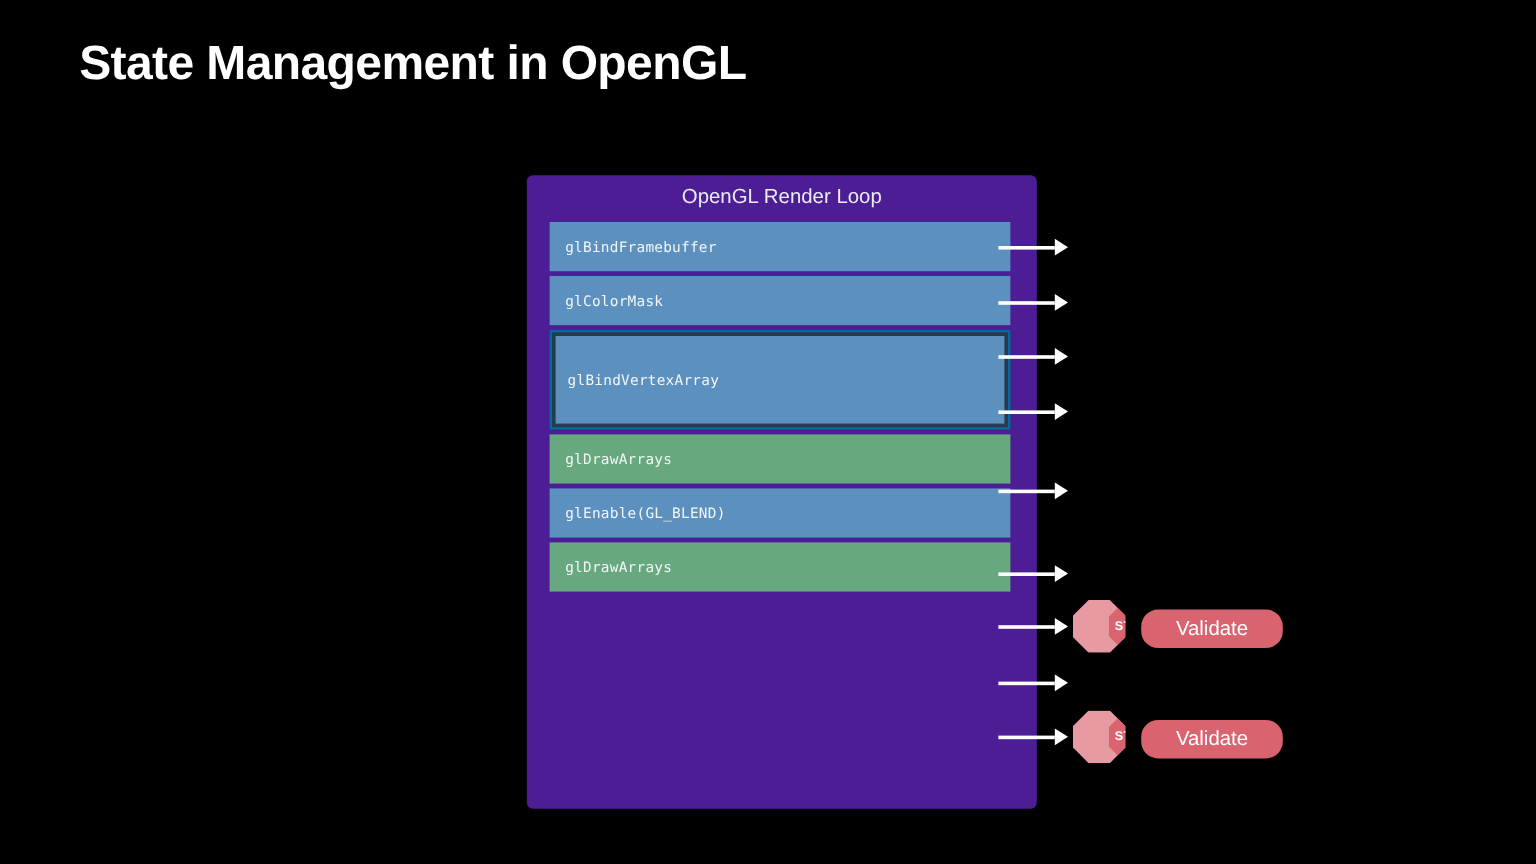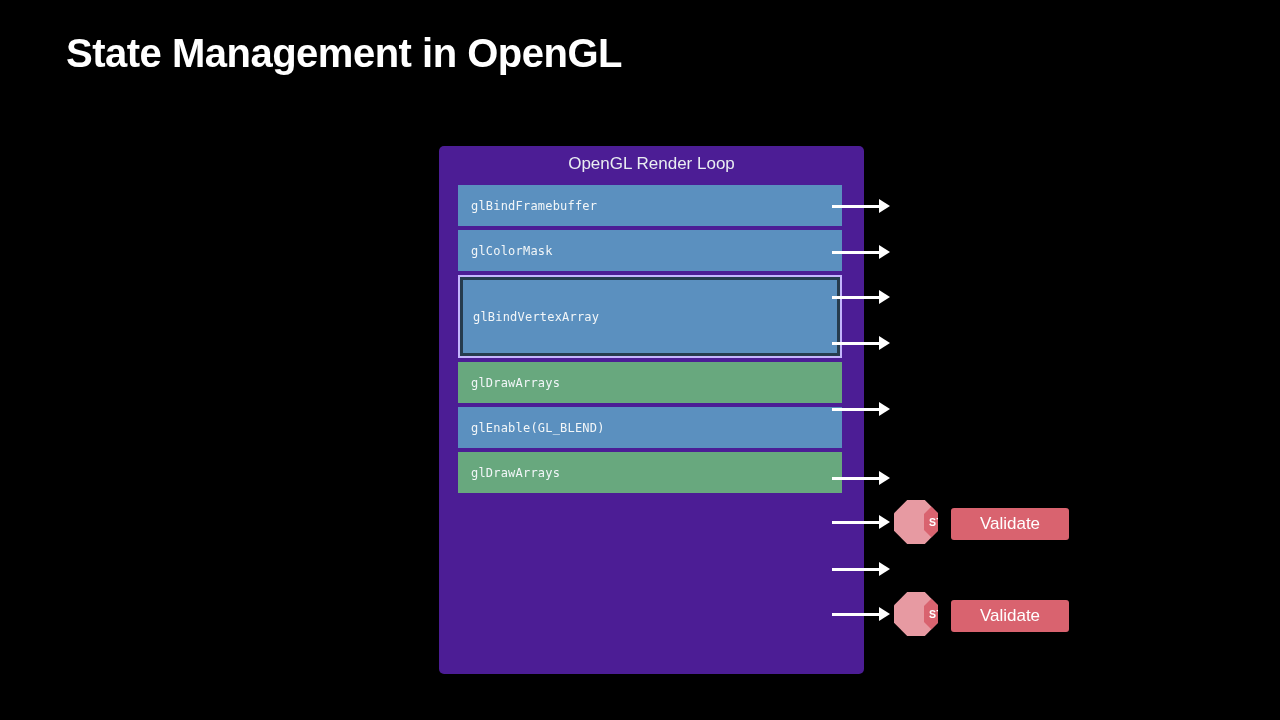--- a/index.html
+++ b/index.html
@@ -75,21 +75,21 @@
     font-family: "DejaVu Sans Mono", monospace;
     font-size: 12px;
     color: #f2f6f8;
     letter-spacing: 0.2px;
   }
   .call-box.blue  { background: #5b90bf; }
   .call-box.green { background: #68a87e; text-align: center; }
 
   .call-box.highlight {
     height: 83px;
-    border: 2px solid #c4b5fd;
+    border: 2px solid #0369a1;
     background: #263c4e;
     padding-left: 16px;
   }
   .call-box.highlight .hl-inner {
     position: absolute;
     left: 3px;
     top: 3px;
     right: 3px;
     bottom: 3px;
     background: #5b90bf;
@@ -161,21 +161,21 @@
     color: #ffffff;
     letter-spacing: 0.4px;
     margin-left: 28px;
   }
 
   .validate-chip {
     position: absolute;
     width: 118px;
     height: 32px;
     background: #d9636f;
-    border-radius: 3px;
+    border-radius: 14px;
     display: flex;
     align-items: center;
     justify-content: center;
     font-size: 17px;
     color: #ffffff;
   }
 </style>
 </head>
 <body>
 

